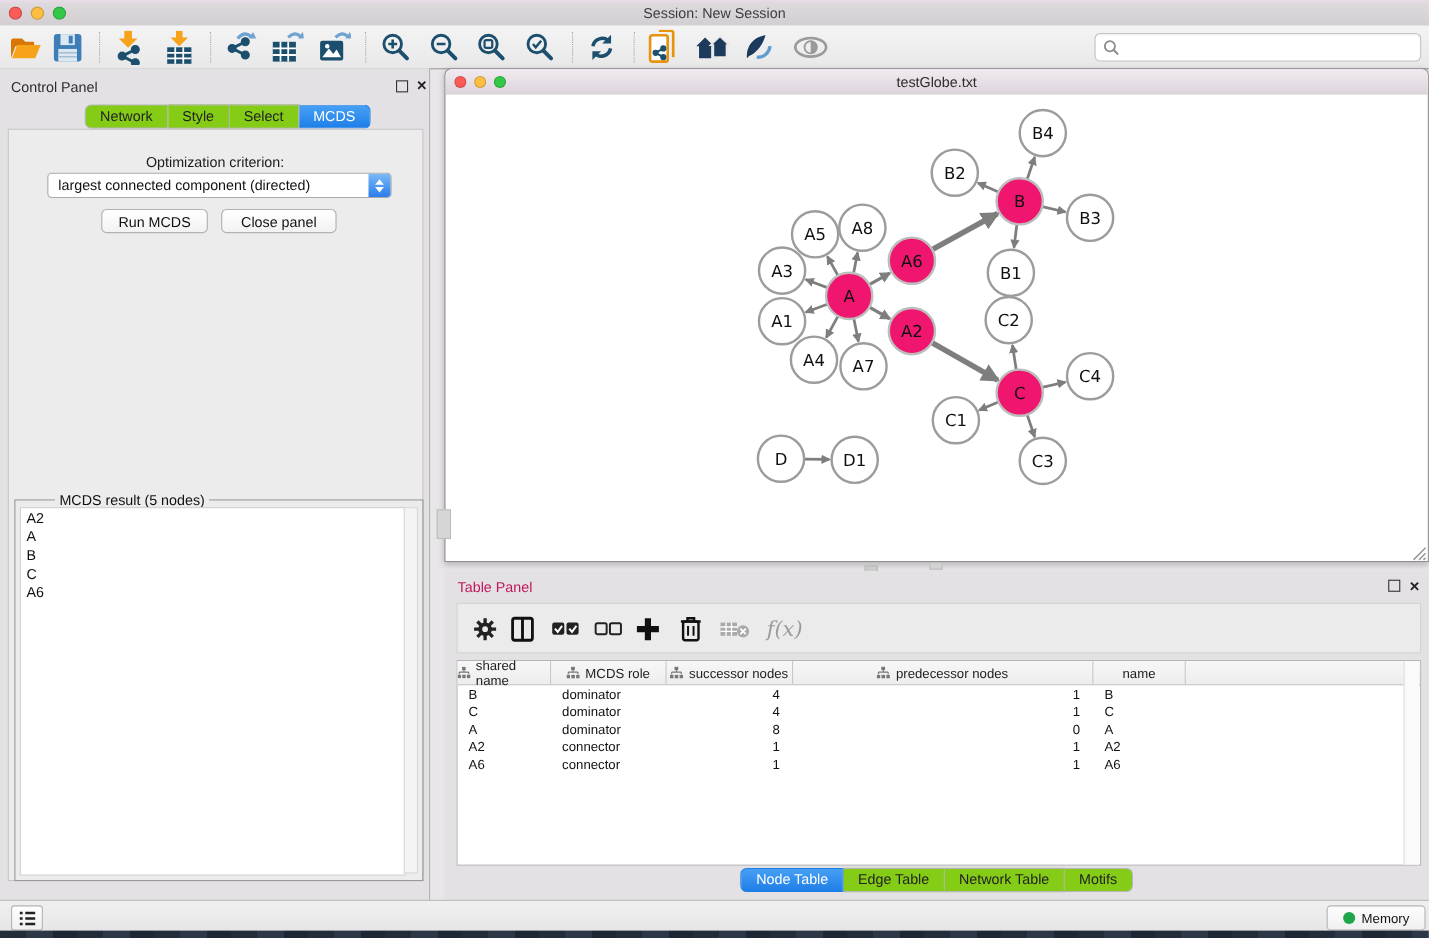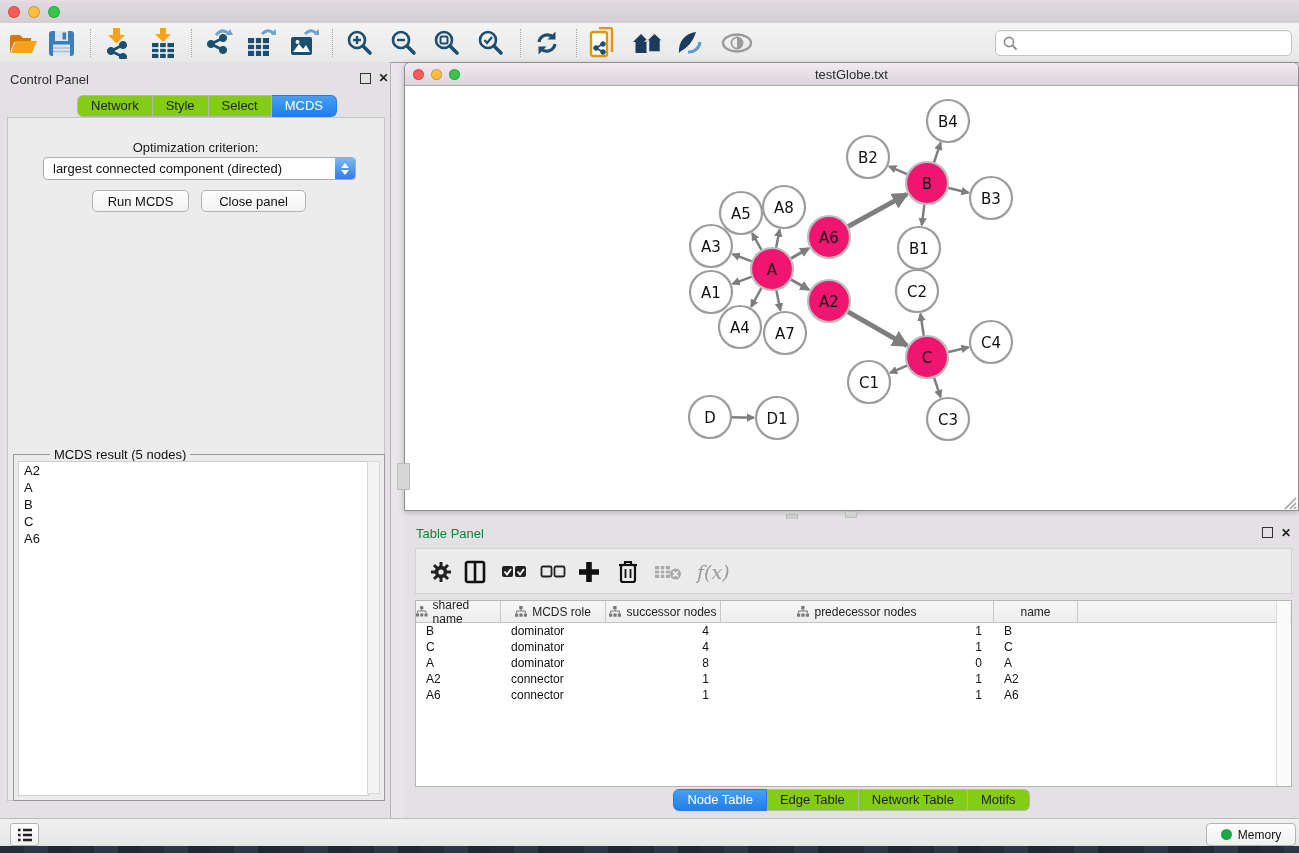--- a/index.html
+++ b/index.html
@@ -46,21 +46,21 @@
   #net-window{left:404px;top:62px;width:895px;height:449px;background:#fff;border:1px solid #8f8b8f;border-radius:6px 6px 0 0;box-sizing:border-box;box-shadow:0 2px 6px rgba(0,0,0,.22);}
   #net-titlebar{left:0;top:0;width:100%;height:23px;background:linear-gradient(#f1ebf1 0%,#dcd4dc 100%);border-bottom:1px solid #a8a4a8;border-radius:6px 6px 0 0;box-sizing:border-box;}
   .tl2{position:absolute;top:6px;width:11px;height:11px;border-radius:50%;border:1px solid rgba(0,0,0,.18);box-sizing:border-box;}
   #net-title{left:0;right:0;top:4px;text-align:center;font-size:13px;color:#2e2c2e;}
   #graph-canvas{left:0;top:23px;width:893px;height:424px;}
   #left-thumb{left:397px;top:463px;width:13px;height:27px;background:#d6d6d6;border:1px solid #bdbdbd;box-sizing:border-box;}
   #bottom-thumb{left:845px;top:511px;width:12px;height:7px;background:#d2d2d2;border:1px solid #bdbdbd;box-sizing:border-box;}
   #resize-grip{left:1282px;top:495px;width:15px;height:15px;}
   
   #table-panel{left:404px;top:519px;width:895px;height:299px;background:#e3e1e3;}
-  #tp-title{left:12px;top:7px;font-size:13px;color:#15803d;}
+  #tp-title{left:12px;top:7px;font-size:13px;color:#be185d;}
   #tp-float{left:858px;top:8px;border:1.5px solid #333;box-sizing:border-box;width:11px;height:11px;position:absolute;}
   #tp-close{left:877px;top:7px;position:absolute;font-size:12px;font-weight:bold;color:#222;}
   #tp-toolbar{left:11px;top:29px;width:877px;height:46px;background:#ebebeb;border:1px solid #d2d2d2;box-sizing:border-box;}
   .tp-ic{position:absolute;top:10px;display:flex;align-items:center;justify-content:center;height:26px;}
   .fx{font-family:"DejaVu Serif",serif;font-style:italic;font-size:19px;color:#9a9a9a;}
   #tbl{left:11px;top:81px;width:877px;height:187px;background:#fff;border:1px solid #b5b5b5;box-sizing:border-box;}
   #tbl-header{display:flex;height:21px;background:linear-gradient(#f7f7f7,#ededed);border-bottom:1px solid #c4c4c4;}
   .th{display:flex;align-items:center;justify-content:center;gap:5px;font-size:12px;color:#222;border-right:1px solid #c9c9c9;box-sizing:border-box;}
   .tr{display:flex;height:16px;}
   .td{font-size:12px;color:#111;box-sizing:border-box;white-space:nowrap;overflow:hidden;}
@@ -76,20 +76,21 @@
 </style>
 </head>
 <body>
 
 <div id="app">
 
   <div class="abs" id="titlebar">
     <div class="tl" id="tl-close"></div>
     <div class="tl" id="tl-min"></div>
     <div class="tl" id="tl-zoom"></div>
+    <div class="abs" id="app-title">Session: New Session</div>
   </div>
 
   <div class="abs" id="toolbar">
     <div class="tbtn" style="left:8px">
       <svg width="30" height="27" viewBox="0 0 30 27">
           <path d="M2 23 V7 a2 2 0 0 1 2-2 h8 l3 3 h8 v4 H6 Z" fill="#d97706"></path>
           <path d="M3 23 L7.5 11 H29 L24 23 Z" fill="#f6a21b"></path>
         </svg>
     </div>
     <div class="tbtn" style="left:48px">

